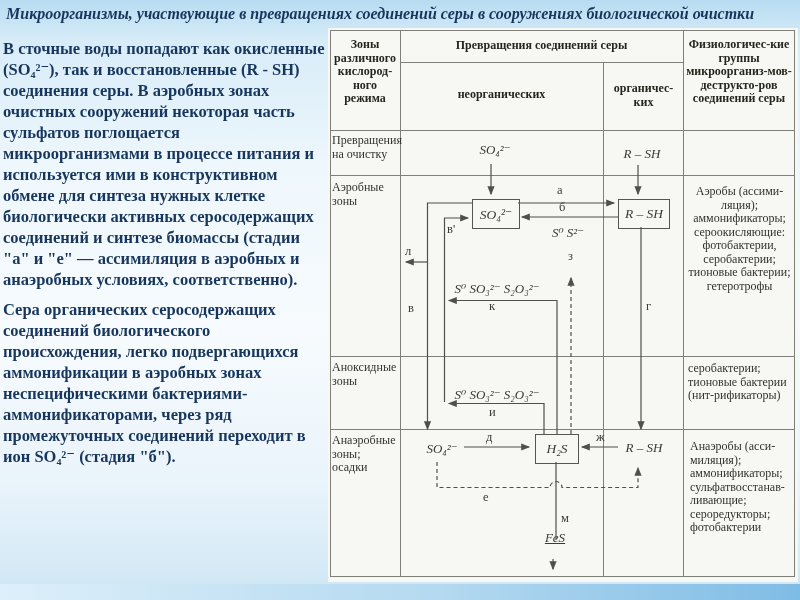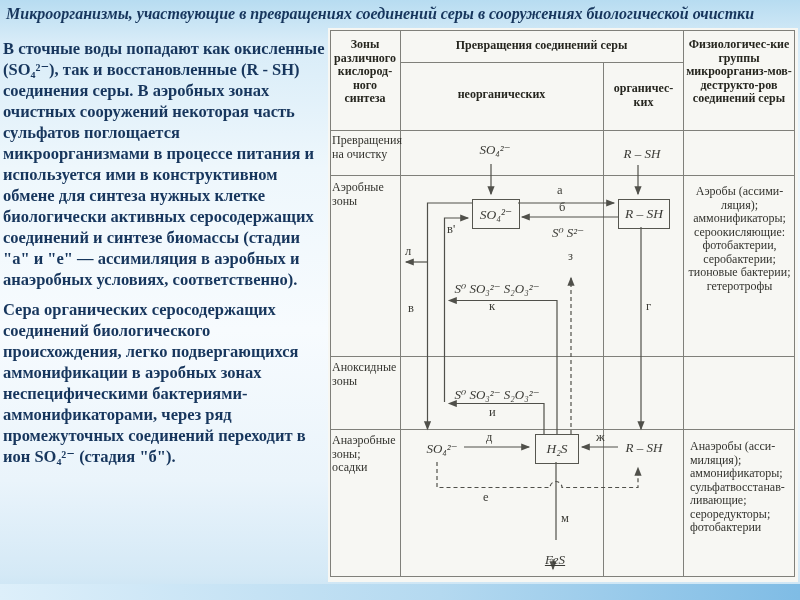--- a/index.html
+++ b/index.html
@@ -77,46 +77,47 @@
         <path d="M243,406 V250" stroke-dasharray="4 3" marker-end="url(#arr)"></path>
         <path d="M313,199 V401" marker-end="url(#arr)"></path>
         <path d="M136,419 H201" marker-end="url(#arr)"></path>
         <path d="M290,419 H254" marker-end="url(#arr)"></path>
         <path d="M109,434 V459.5 H222 A6 6 0 0 1 234,459.5 H310 V440" stroke-dasharray="4 3" marker-end="url(#arr)"></path>
         <path d="M228,434 V512"></path>
         <path d="M225,531 V541" marker-end="url(#arr)"></path>
       </g>
     </svg>
 
-    <div class="cell hdr" style="left:3px;top:10px;width:68px;">Зоны различного кислород-ного синтеза</div>
+    <div class="cell hdr" style="left:3px;top:10px;width:68px;">Зоны различного кислород-ного режима</div>
     <div class="cell hdr" style="left:73px;top:11px;width:281px;">Превращения соединений серы</div>
     <div class="cell hdr" style="left:73px;top:60px;width:201px;">неорганических</div>
     <div class="cell hdr" style="left:277px;top:54px;width:77px;">органичес-ких</div>
     <div class="cell hdr" style="left:357px;top:10px;width:108px;">Физиологичес-кие группы микроорганиз-мов- деструкто-ров соединений серы</div>
 
     <div class="cell zone" style="left:4px;top:106px;width:67px;">Превращения на очистку</div>
     <div class="cell zone" style="left:4px;top:153px;width:66px;">Аэробные зоны</div>
     <div class="cell zone" style="left:4px;top:333px;width:66px;">Аноксидные зоны</div>
     <div class="cell zone" style="left:4px;top:406px;width:66px;">Анаэробные зоны; осадки</div>
 
     <div class="cell microbes" style="left:360px;top:157px;width:103px;text-align:center;">Аэробы (ассими-ляция); аммонификаторы; сероокисляющие: фотобактерии, серобактерии; тионовые бактерии; гетеротрофы</div>
+    <div class="cell microbes" style="left:360px;top:334px;width:103px;">серобактерии; тионовые бактерии (нит-рификаторы)</div>
     <div class="cell microbes" style="left:362px;top:412px;width:101px;">Анаэробы (асси-миляция); аммонификаторы; сульфатвосстанав-ливающие; сероредукторы; фотобактерии</div>
 
     <div class="fbox" style="left:144px;top:171px;width:46px;height:28px;">SO₄²⁻</div>
     <div class="fbox" style="left:290px;top:171px;width:50px;height:28px;">R – SH</div>
     <div class="fbox" style="left:207px;top:406px;width:42px;height:28px;">H₂S</div>
 
     <div class="formula" style="left:144px;top:114px;width:46px;">SO₄²⁻</div>
     <div class="formula" style="left:286px;top:118px;width:56px;">R – SH</div>
     <div class="formula" style="left:214px;top:197px;width:52px;">S⁰  S²⁻</div>
     <div class="formula" style="left:124px;top:253px;width:90px;">S⁰ SO₃²⁻ S₂O₃²⁻</div>
     <div class="formula" style="left:124px;top:359px;width:90px;">S⁰ SO₃²⁻ S₂O₃²⁻</div>
     <div class="formula" style="left:91px;top:413px;width:46px;">SO₄²⁻</div>
     <div class="formula" style="left:288px;top:412px;width:56px;">R – SH</div>
-    <div class="formula underl" style="left:204px;top:524px;width:46px;">FeS</div>
+    <div class="formula underl" style="left:204px;top:502px;width:46px;">FeS</div>
 
     <div class="stage" style="left:229px;top:155px;">а</div>
     <div class="stage" style="left:231px;top:172px;">б</div>
     <div class="stage" style="left:80px;top:273px;">в</div>
     <div class="stage" style="left:119px;top:194px;">в'</div>
     <div class="stage" style="left:318px;top:271px;">г</div>
     <div class="stage" style="left:158px;top:402px;">д</div>
     <div class="stage" style="left:155px;top:462px;">е</div>
     <div class="stage" style="left:268px;top:402px;">ж</div>
     <div class="stage" style="left:240px;top:221px;">з</div>

